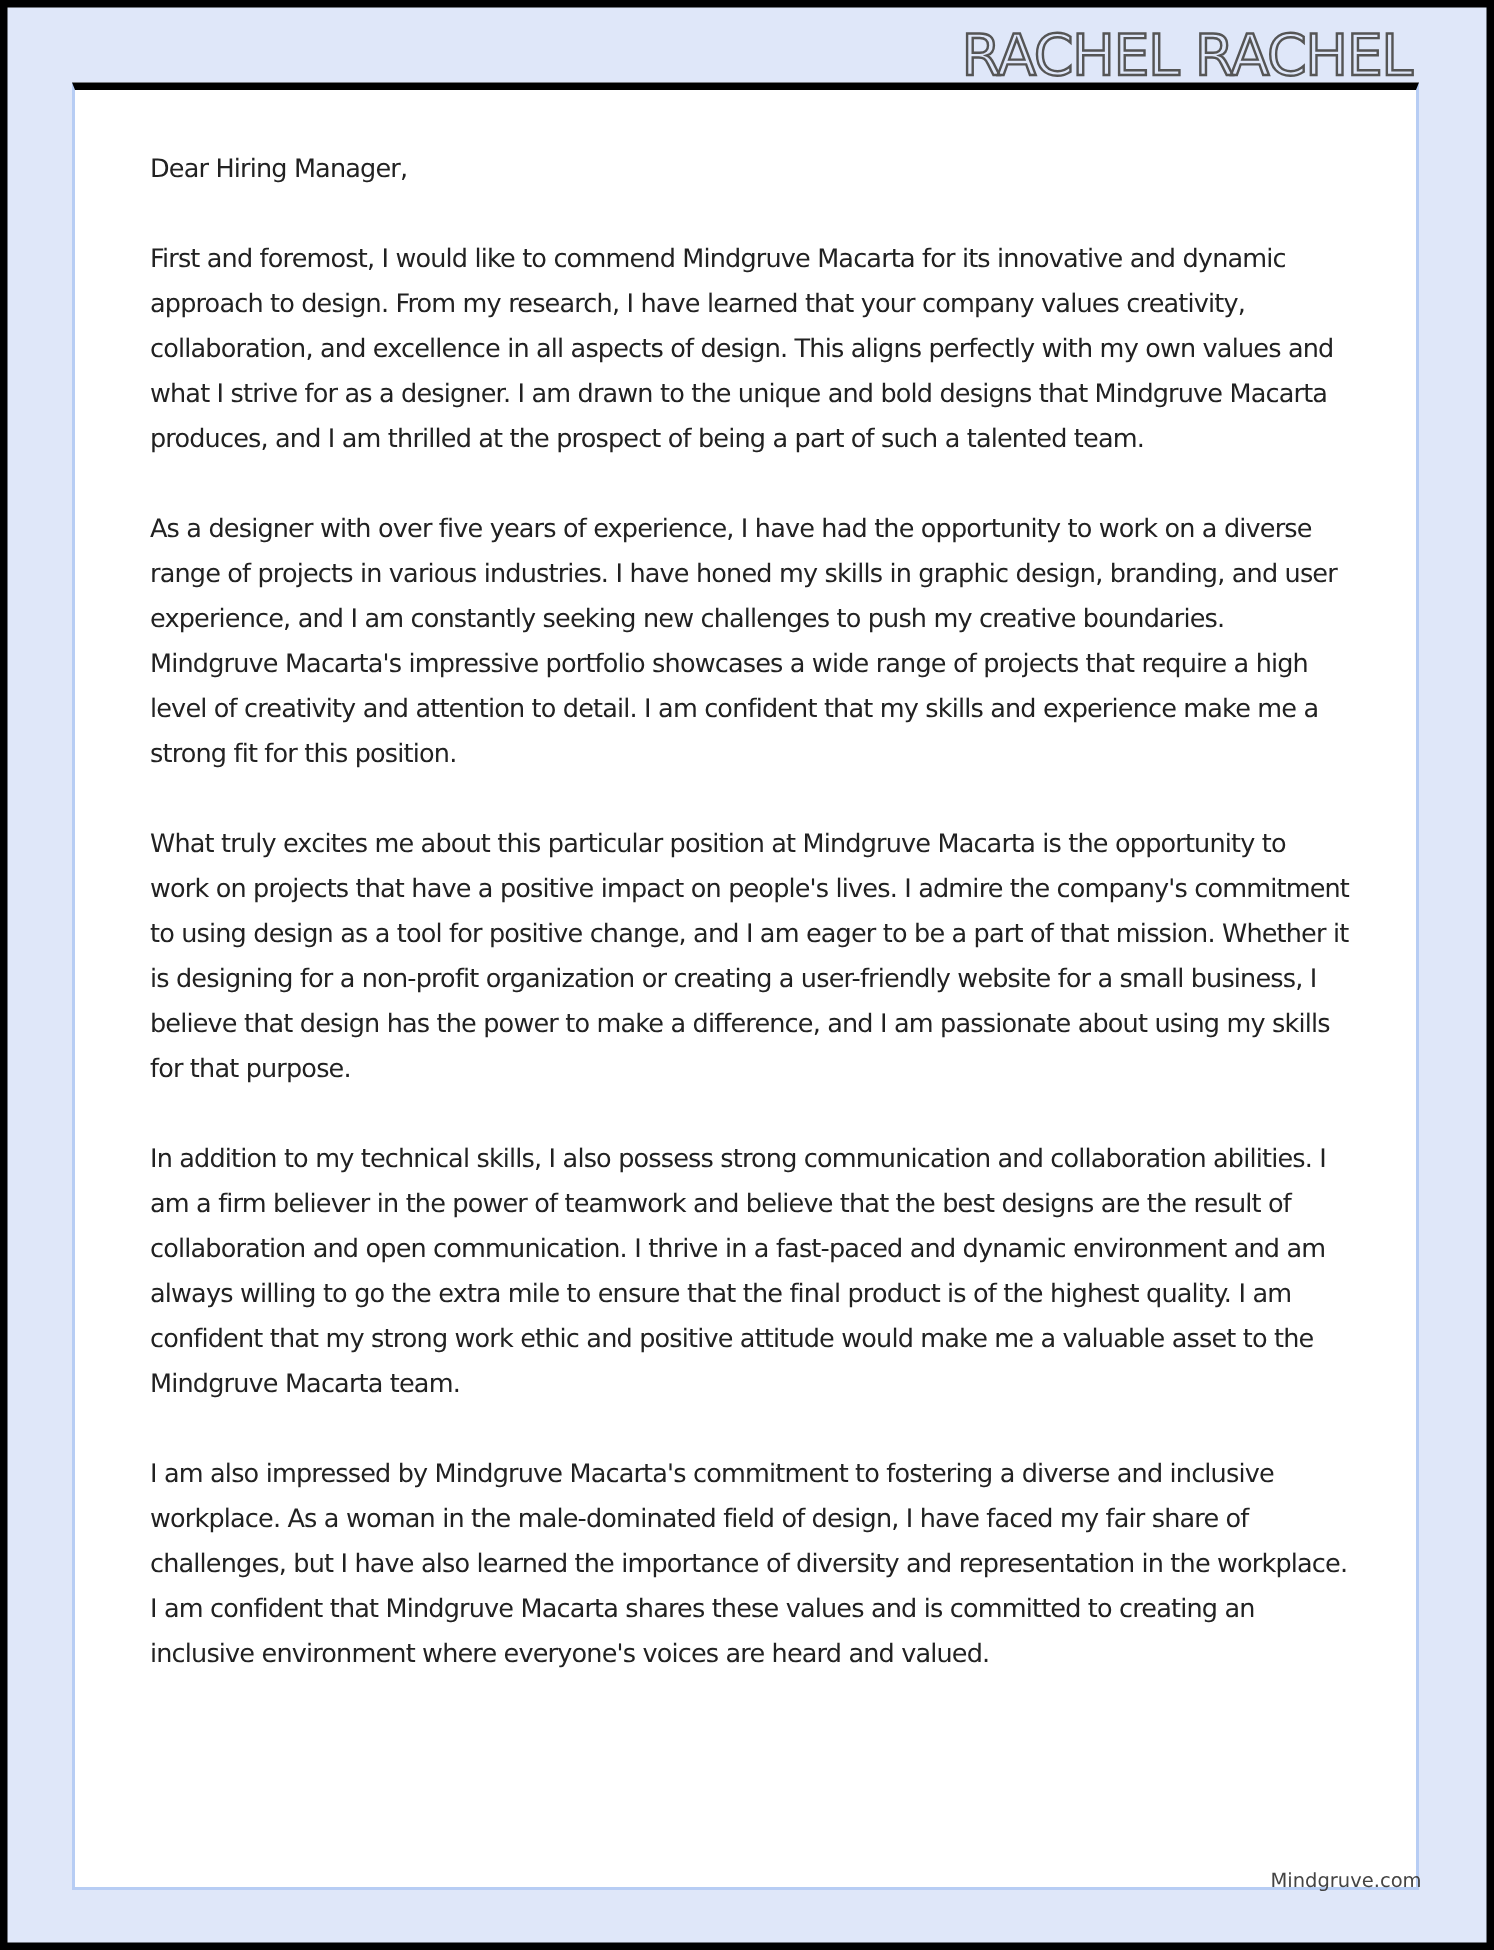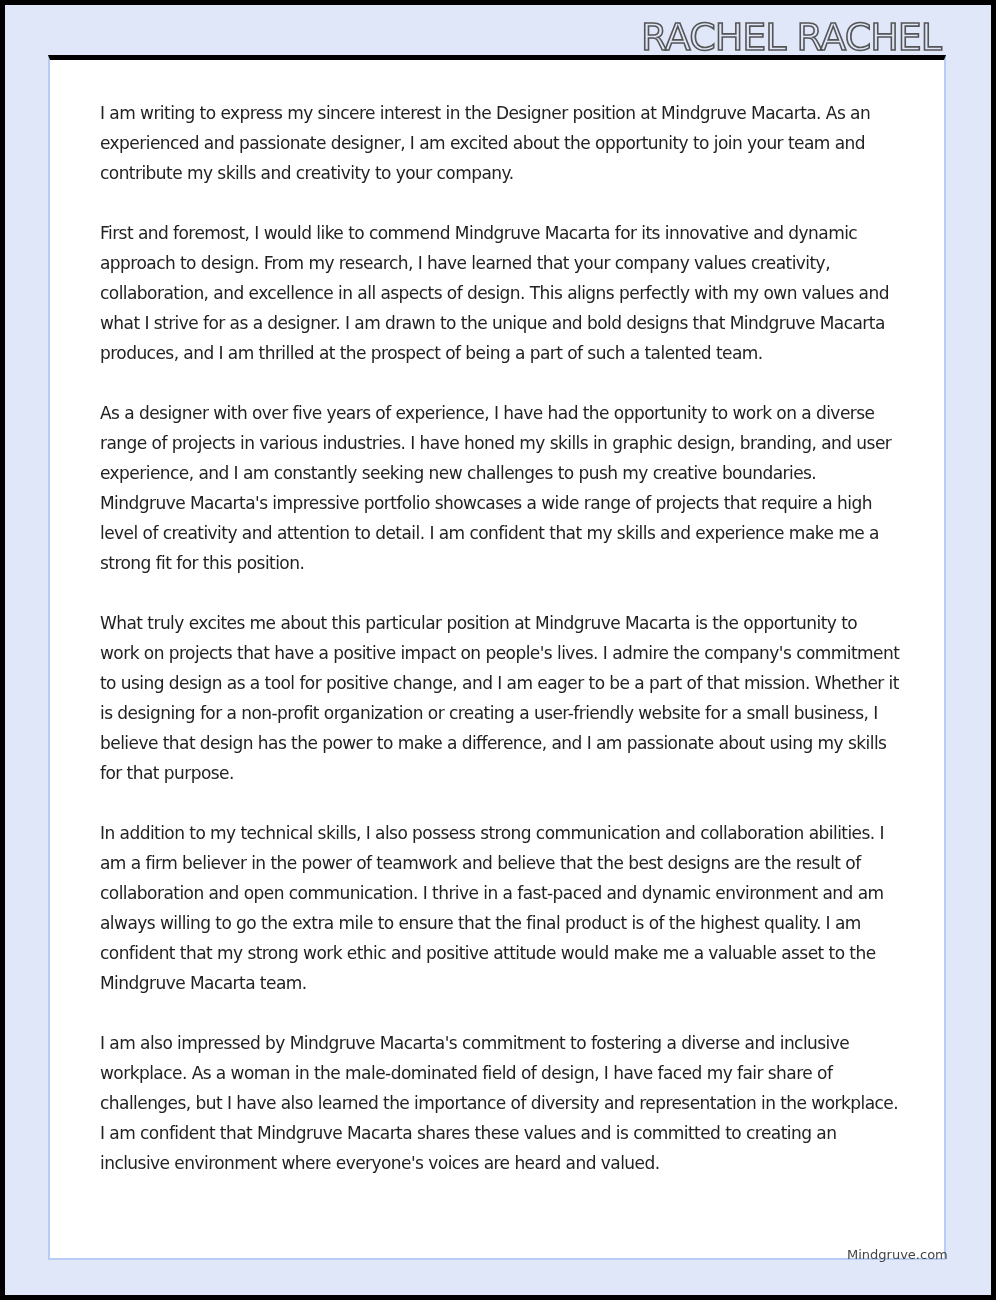--- a/index.html
+++ b/index.html
@@ -44,21 +44,21 @@
     font-size: 13px; color: #444;
   }
 </style>
 </head>
 <body>
 
 <div class="frame">
   <div class="name">RACHEL RACHEL</div>
   <div class="paper"></div>
   <div class="letter">
-    <p>I am writing to express my sincere interest in the Designer position at Mindgruve Macarta. As an experienced and passionate designer, I am excited about the opportunity to join your team and contribute my skills and creativity to your company.</p>
+    <p>Dear Hiring Manager,</p>
     <p>First and foremost, I would like to commend Mindgruve Macarta for its innovative and dynamic approach to design. From my research, I have learned that your company values creativity, collaboration, and excellence in all aspects of design. This aligns perfectly with my own values and what I strive for as a designer. I am drawn to the unique and bold designs that Mindgruve Macarta produces, and I am thrilled at the prospect of being a part of such a talented team.</p>
     <p>As a designer with over five years of experience, I have had the opportunity to work on a diverse range of projects in various industries. I have honed my skills in graphic design, branding, and user experience, and I am constantly seeking new challenges to push my creative boundaries. Mindgruve Macarta's impressive portfolio showcases a wide range of projects that require a high level of creativity and attention to detail. I am confident that my skills and experience make me a strong fit for this position.</p>
     <p>What truly excites me about this particular position at Mindgruve Macarta is the opportunity to work on projects that have a positive impact on people's lives. I admire the company's commitment to using design as a tool for positive change, and I am eager to be a part of that mission. Whether it is designing for a non-profit organization or creating a user-friendly website for a small business, I believe that design has the power to make a difference, and I am passionate about using my skills for that purpose.</p>
     <p>In addition to my technical skills, I also possess strong communication and collaboration abilities. I am a firm believer in the power of teamwork and believe that the best designs are the result of collaboration and open communication. I thrive in a fast-paced and dynamic environment and am always willing to go the extra mile to ensure that the final product is of the highest quality. I am confident that my strong work ethic and positive attitude would make me a valuable asset to the Mindgruve Macarta team.</p>
     <p>I am also impressed by Mindgruve Macarta's commitment to fostering a diverse and inclusive workplace. As a woman in the male-dominated field of design, I have faced my fair share of challenges, but I have also learned the importance of diversity and representation in the workplace. I am confident that Mindgruve Macarta shares these values and is committed to creating an inclusive environment where everyone's voices are heard and valued.</p>
   </div>
   <div class="watermark">Mindgruve.com</div>
 </div>
 
 </body></html>

